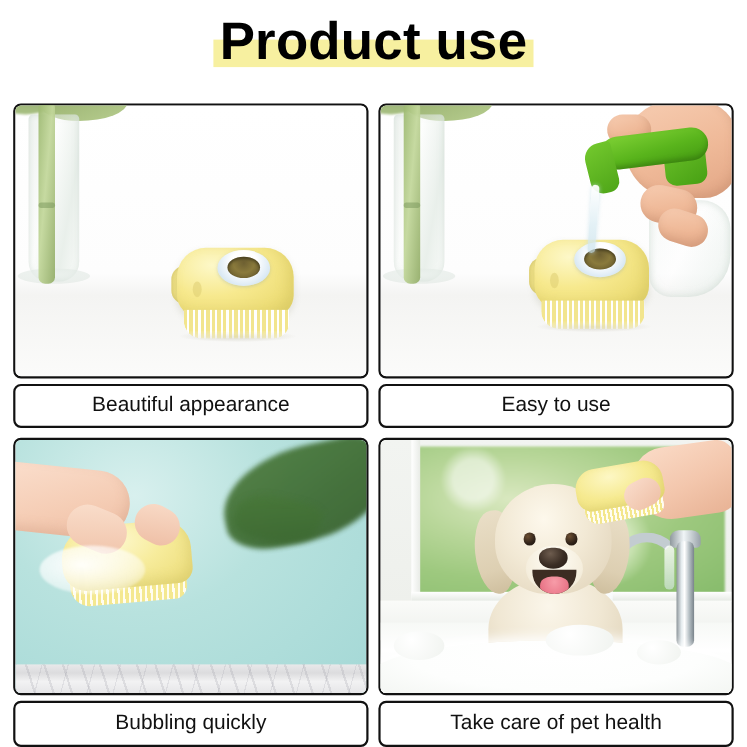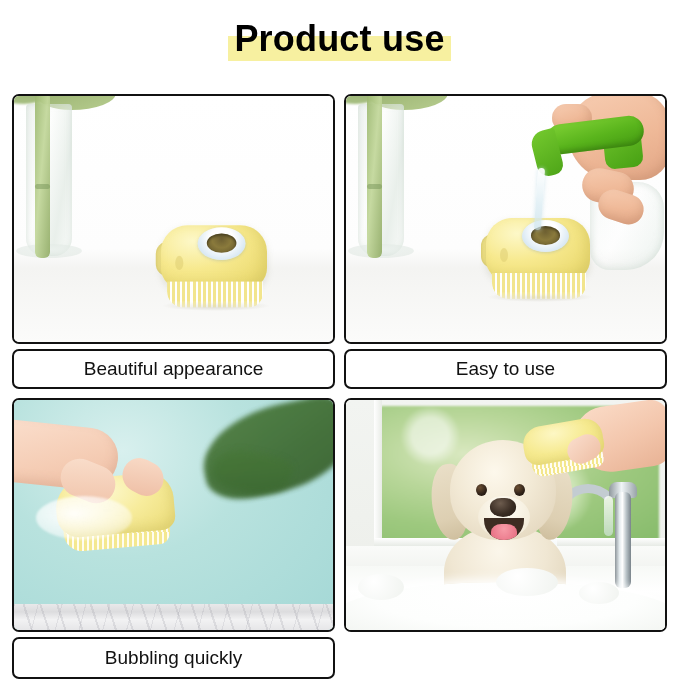--- a/index.html
+++ b/index.html
@@ -17,21 +17,21 @@
 
   
   .title-wrap {
     height: 78px;
     display: flex;
     align-items: center;
     justify-content: center;
   }
   .title {
     position: relative;
-    font-size: 36px;
+    font-size: 48px;
     font-weight: bold;
     color: #000000;
     letter-spacing: 0.2px;
     line-height: 42px;
     padding: 0 6px;
   }
   .title-highlight {
     position: absolute;
     left: 0;
     right: 0;
@@ -741,15 +741,18 @@
         <div class="p4-brush-bristles"></div>
         <div class="p4-brush-body"></div>
       </div>
       <div class="p4-thumb"></div>
 
       <div class="p4-foam"></div>
       <div class="p4-foam-b1"></div>
       <div class="p4-foam-b2"></div>
       <div class="p4-foam-b3"></div>
     </div>
+    <div class="caption">
+      <span>Take care of pet health</span>
+    </div>
   </div>
 
 </div>
 
 </body></html>

